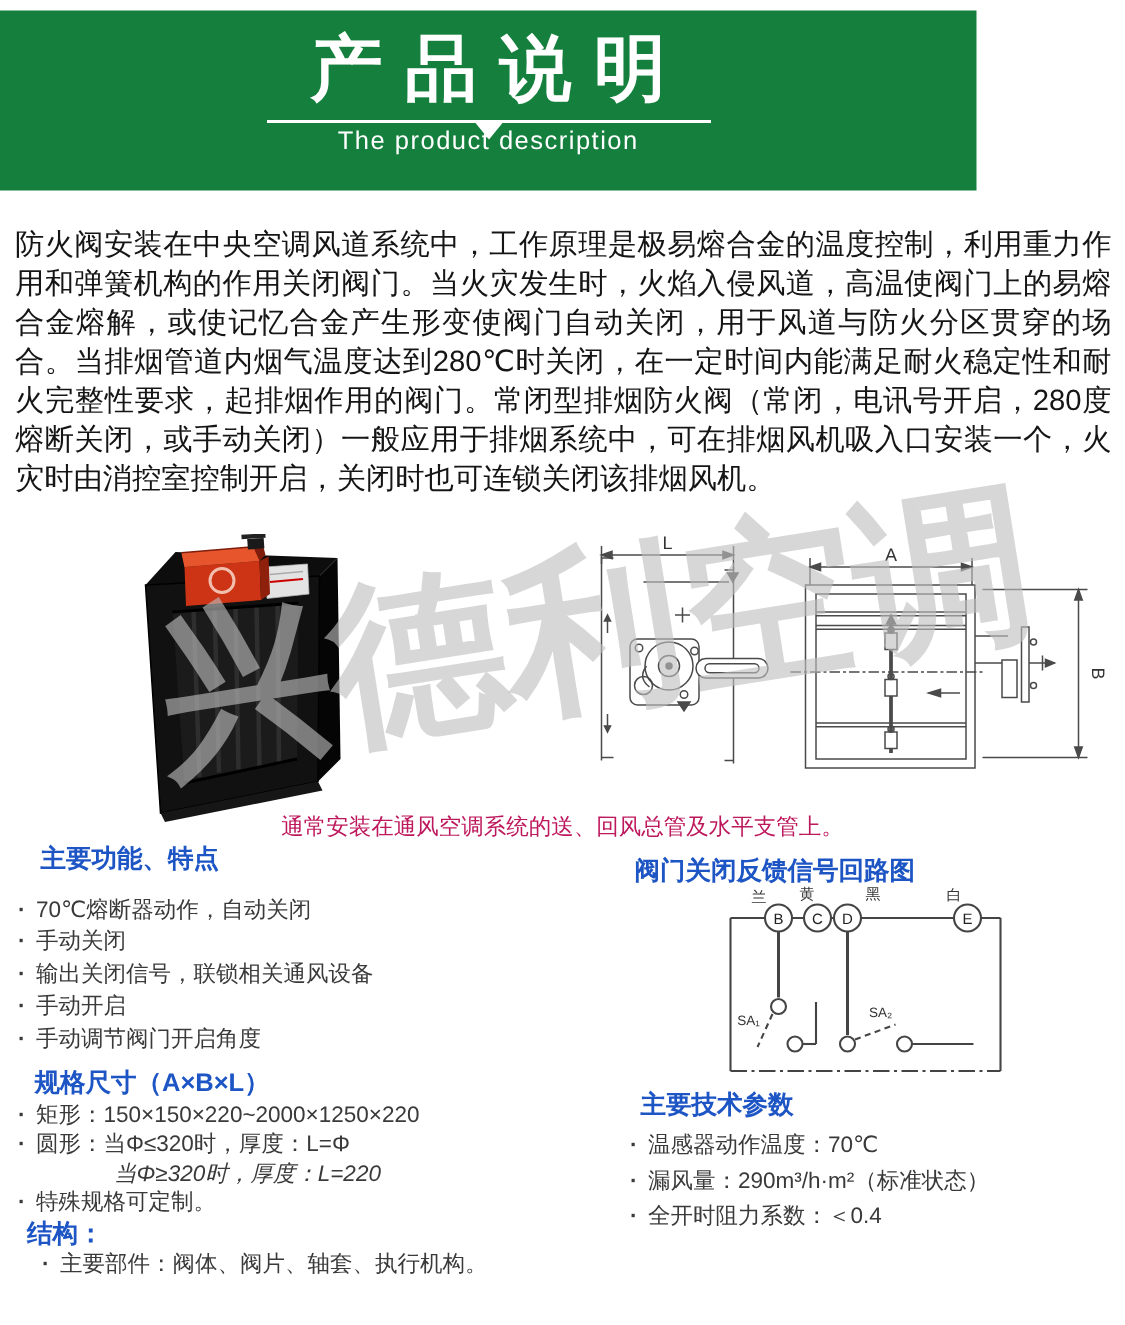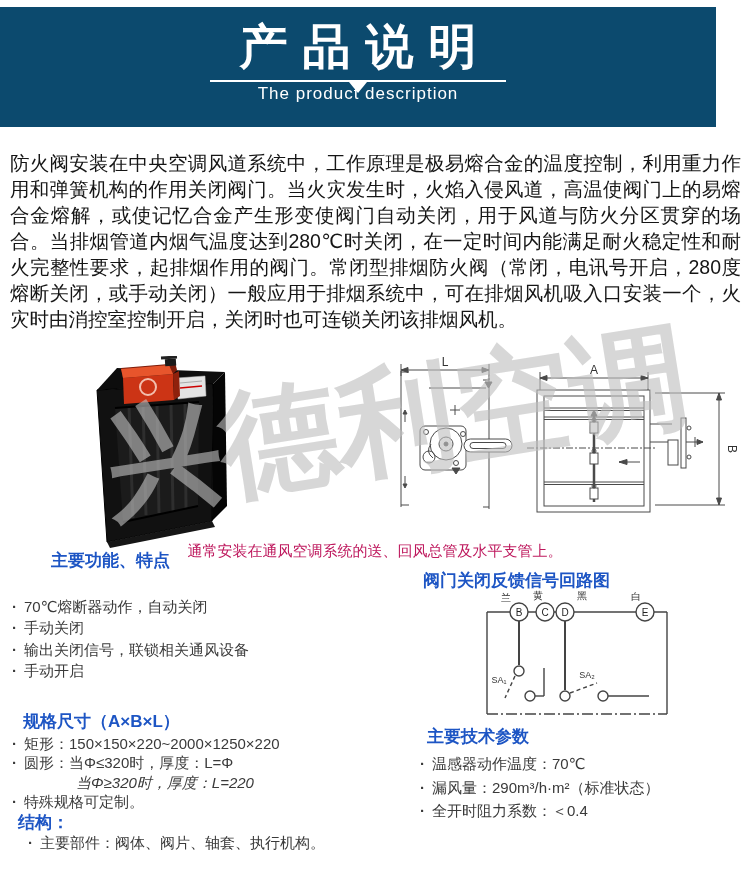--- a/index.html
+++ b/index.html
@@ -1,20 +1,20 @@
 <!DOCTYPE html>
 <html><head>
 <meta charset="utf-8">
 <style>
   html,body{margin:0;padding:0;}
   body{background:#ffffff;font-family:"Liberation Sans","DejaVu Sans",sans-serif;}
   .page{position:relative;width:750px;height:883px;background:#fff;overflow:hidden;margin:0 auto;}
 
   
-  .band{position:absolute;left:0;top:7px;width:716px;height:120px;background:#0c4a6e;}
+  .band{position:absolute;left:0;top:7px;width:651px;height:120px;background:#15803d;}
   .band-title{margin-top:14px;text-align:center;color:#fff;font-size:48px;font-weight:bold;
               letter-spacing:15px;text-indent:15px;line-height:52px;}
   .band-rule{width:296px;height:2px;background:#fff;margin:7px auto 0;}
   .band-tri{width:0;height:0;margin:0 auto;border-left:9px solid transparent;
             border-right:9px solid transparent;border-top:11px solid #fff;}
   .band-sub{margin-top:-9px;text-align:center;color:#fff;font-size:17px;letter-spacing:1px;
             font-family:Liberation Sans, sans-serif;}
 
   
   .intro{position:absolute;left:10px;top:150px;width:731px;margin:0;color:#151515;
@@ -24,21 +24,21 @@
   .photo-svg{position:absolute;left:85px;top:356px;}
   .draw-svg{position:absolute;left:393px;top:356px;}
   .watermark{position:absolute;left:95px;top:408px;font-size:118px;font-weight:bold;
              color:rgba(190,190,190,0.62);white-space:nowrap;transform:rotate(-9deg);
              transform-origin:0 0;pointer-events:none;line-height:1;}
   .caption{position:absolute;left:0;top:542px;width:750px;text-align:center;
            color:#be185d;font-size:15px;}
 
   
   .sec-h{position:absolute;margin:0;color:#1d55c4;font-size:17px;font-weight:bold;}
-  #features-heading{left:27px;top:549px;margin-left:24px;}
+  #features-heading{left:27px;top:561px;}
   #dims-heading{left:23px;top:710px;}
   #structure-heading{left:18px;top:811px;}
   #circuit-heading{left:423px;top:569px;}
   #params-heading{left:427px;top:725px;}
 
   ul.blist{position:absolute;list-style:none;margin:0;padding:0;color:#3a3a3a;font-size:15px;}
   ul.blist li::before{content:"·";font-weight:bold;margin-right:7px;}
   #features-list{left:12px;top:596px;}
   #features-list li{line-height:21.4px;}
   #dims-list{left:12px;top:734px;}
@@ -200,20 +200,21 @@
   <div class="watermark">兴德利空调</div>
 
   <div class="caption">通常安装在通风空调系统的送、回风总管及水平支管上。</div>
 
   <h3 class="sec-h" id="features-heading">主要功能、特点</h3>
   <ul class="blist" id="features-list">
     <li>70℃熔断器动作，自动关闭</li>
     <li>手动关闭</li>
     <li>输出关闭信号，联锁相关通风设备</li>
     <li>手动开启</li>
+    <li>手动调节阀门开启角度</li>
   </ul>
 
   <h3 class="sec-h" id="dims-heading">规格尺寸（A×B×L）</h3>
   <ul class="blist" id="dims-list">
     <li>矩形：150×150×220~2000×1250×220</li>
     <li>圆形：当Φ≤320时，厚度：L=Φ</li>
     <li class="indent">当Φ≥320时，厚度：L=220</li>
     <li>特殊规格可定制。</li>
   </ul>
 

